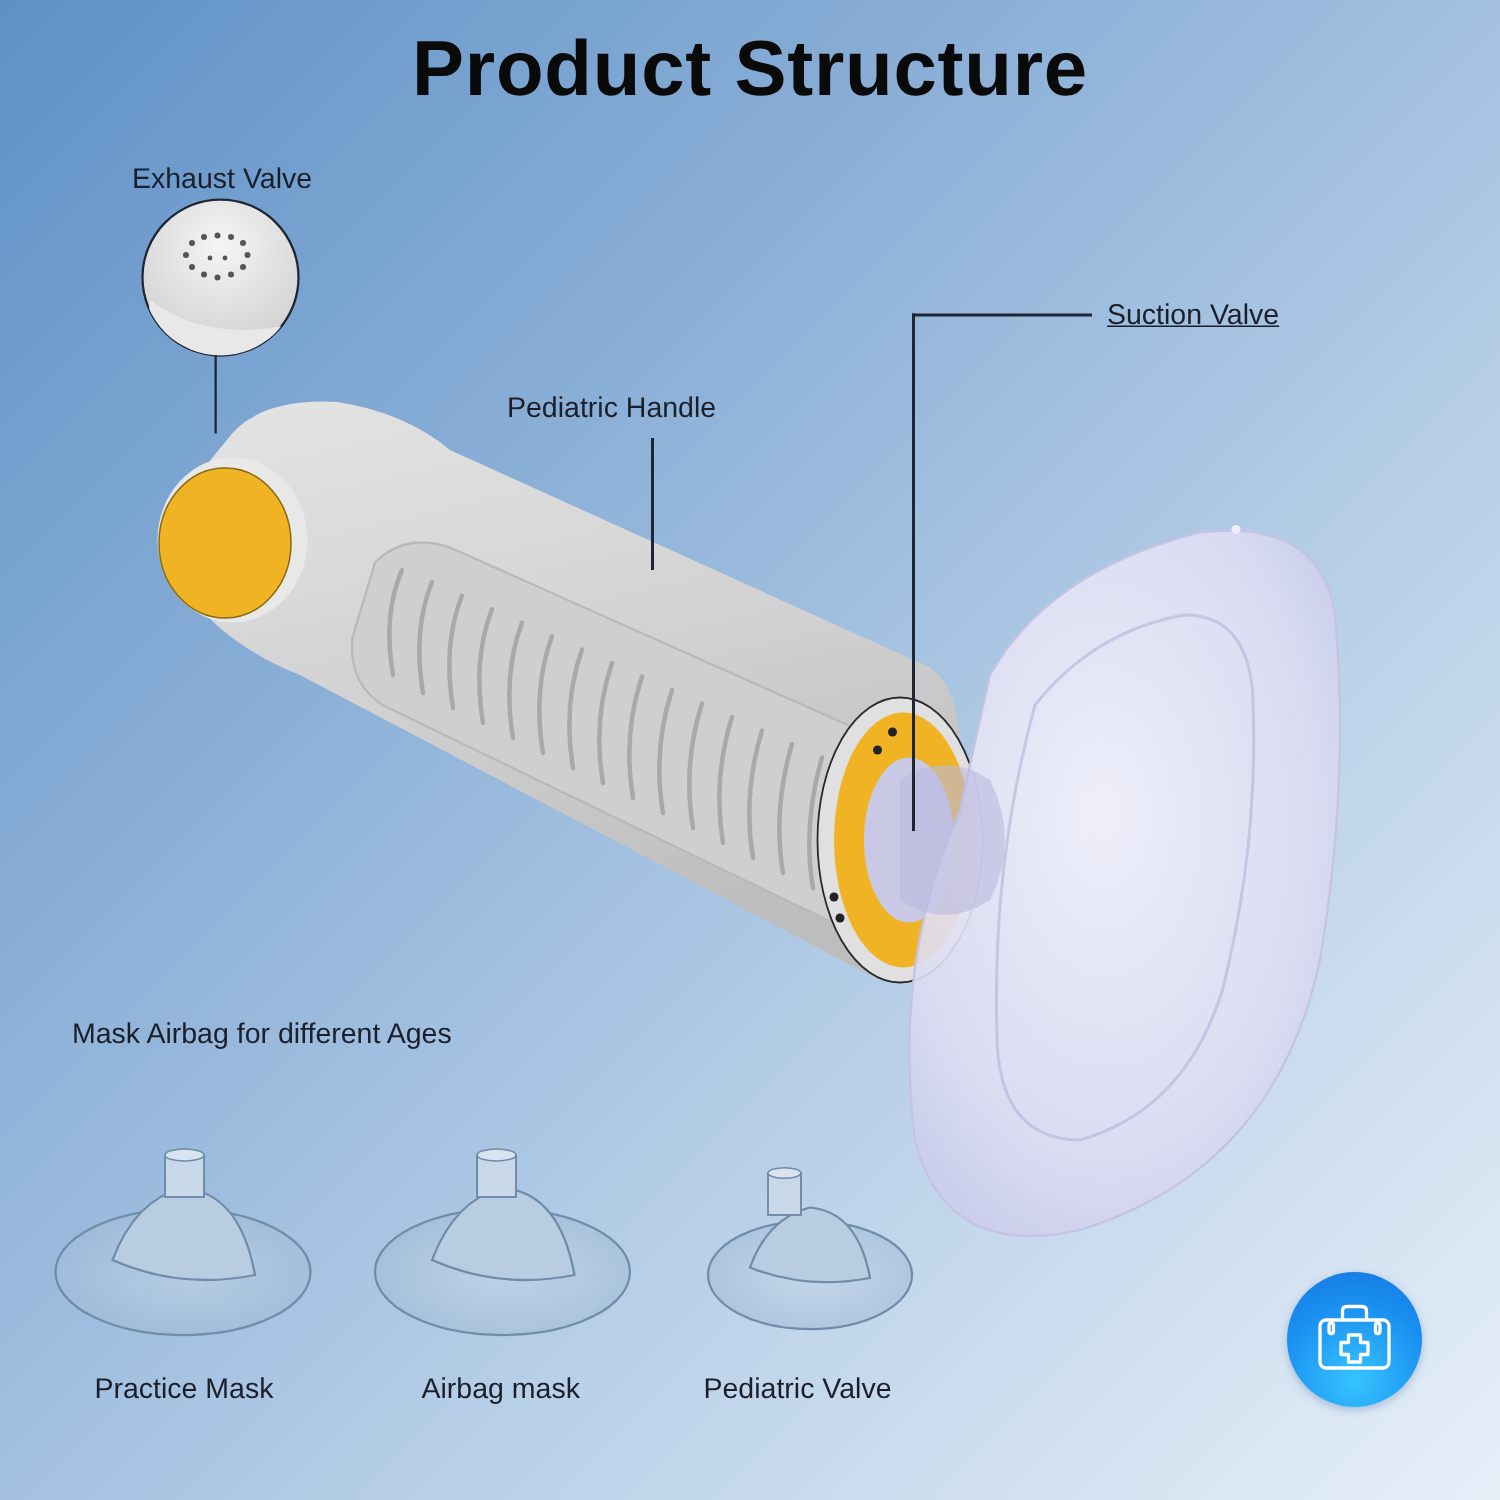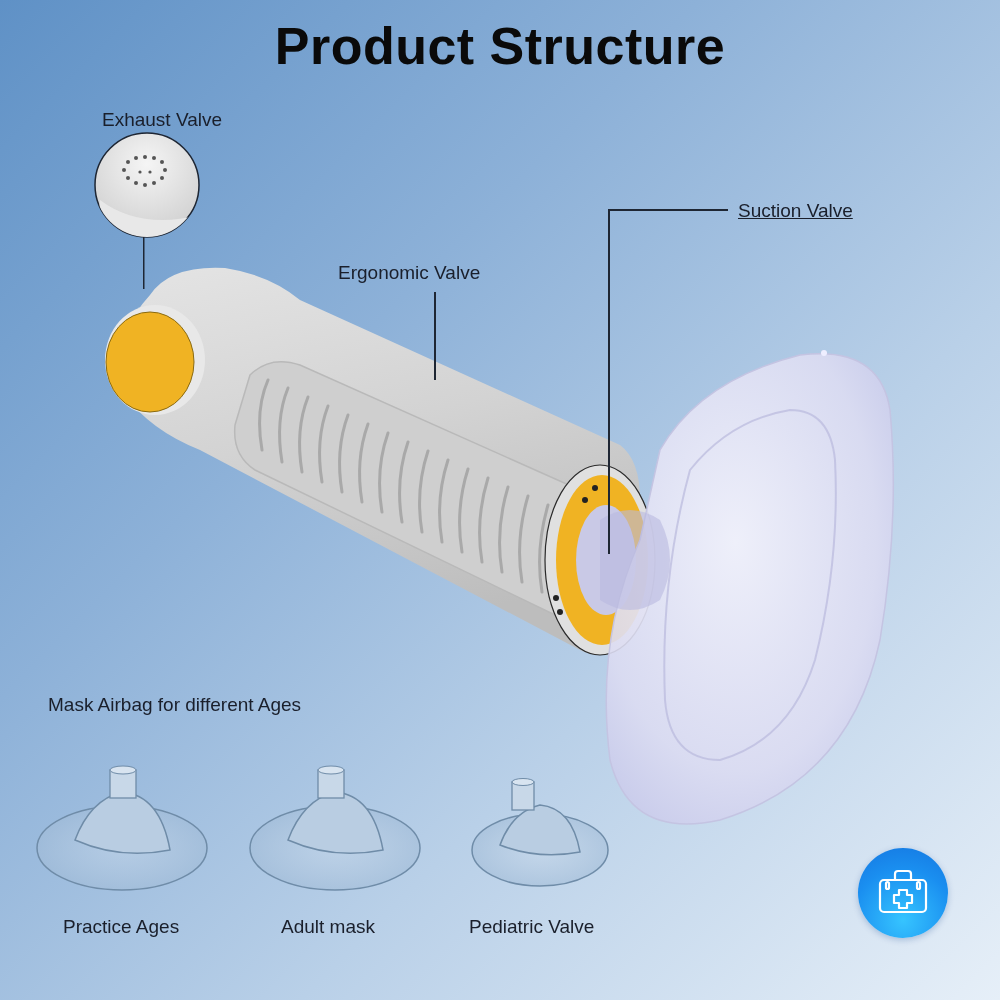--- a/index.html
+++ b/index.html
@@ -135,32 +135,32 @@
     <ellipse cx="331" cy="770" rx="13" ry="4" fill="#d8e4f0" stroke="#6f8ca8" stroke-width="1"></ellipse>
   </g>
   <g>
     <ellipse cx="540" cy="850" rx="68" ry="36" fill="url(#smallMask)" stroke="#6f8ca8" stroke-width="1.5"></ellipse>
     <path d="M500 845 Q512 812 540 805 Q572 808 580 852 Q538 860 500 845 Z" fill="#b9cde2" stroke="#6f8ca8" stroke-width="1.5"></path>
     <rect x="512" y="782" width="22" height="28" fill="#c8d8e8" stroke="#6f8ca8" stroke-width="1.3"></rect>
     <ellipse cx="523" cy="782" rx="11" ry="3.5" fill="#d8e4f0" stroke="#6f8ca8" stroke-width="1"></ellipse>
   </g>
 </svg>
 
-<div class="abs label" style="left:102px; top:109px;text-align:right;">Exhaust Valve</div>
+<div class="abs label" style="left:88px; top:109px;text-align:right;">Exhaust Valve</div>
 
-<div class="abs label" style="left:338px; top:262px;">Ergonomic Valve</div>
+<div class="abs label" style="left:338px; top:262px;">Pediatric Handle</div>
 <div class="abs line" style="left:434px; top:292px; width:1.5px; height:88px;"></div>
 
 <div class="abs label" style="left:738px; top:200px;text-decoration:underline;">Suction Valve</div>
 <div class="abs line" style="left:608px; top:209px; width:120px; height:1.5px;"></div>
 <div class="abs line" style="left:608px; top:209px; width:1.5px; height:345px;"></div>
 
-<div class="abs label" style="left:48px; top:694px;">Mask Airbag for different Ages</div>
-<div class="abs label" style="left:63px; top:916px;">Practice Ages</div>
-<div class="abs label" style="left:281px; top:916px;">Adult mask</div>
+<div class="abs label" style="left:48px; top:679px;">Mask Airbag for different Ages</div>
+<div class="abs label" style="left:63px; top:916px;">Practice Mask</div>
+<div class="abs label" style="left:281px; top:916px;">Airbag mask</div>
 <div class="abs label" style="left:469px; top:916px;">Pediatric Valve</div>
 
 <div class="abs badge">
   <svg width="90" height="90" viewBox="0 0 90 90">
     <g fill="none" stroke="#ffffff" stroke-width="2.2" stroke-linejoin="round">
       <rect x="22" y="32" width="46" height="32" rx="4"></rect>
       <path d="M37 32 V26 Q37 23 40 23 H50 Q53 23 53 26 V32"></path>
       <rect x="28" y="34" width="3" height="7" rx="1.5"></rect>
       <rect x="59" y="34" width="3" height="7" rx="1.5"></rect>
       <path d="M41 42 H49 V47 H54 V55 H49 V60 H41 V55 H36 V47 H41 Z"></path>

